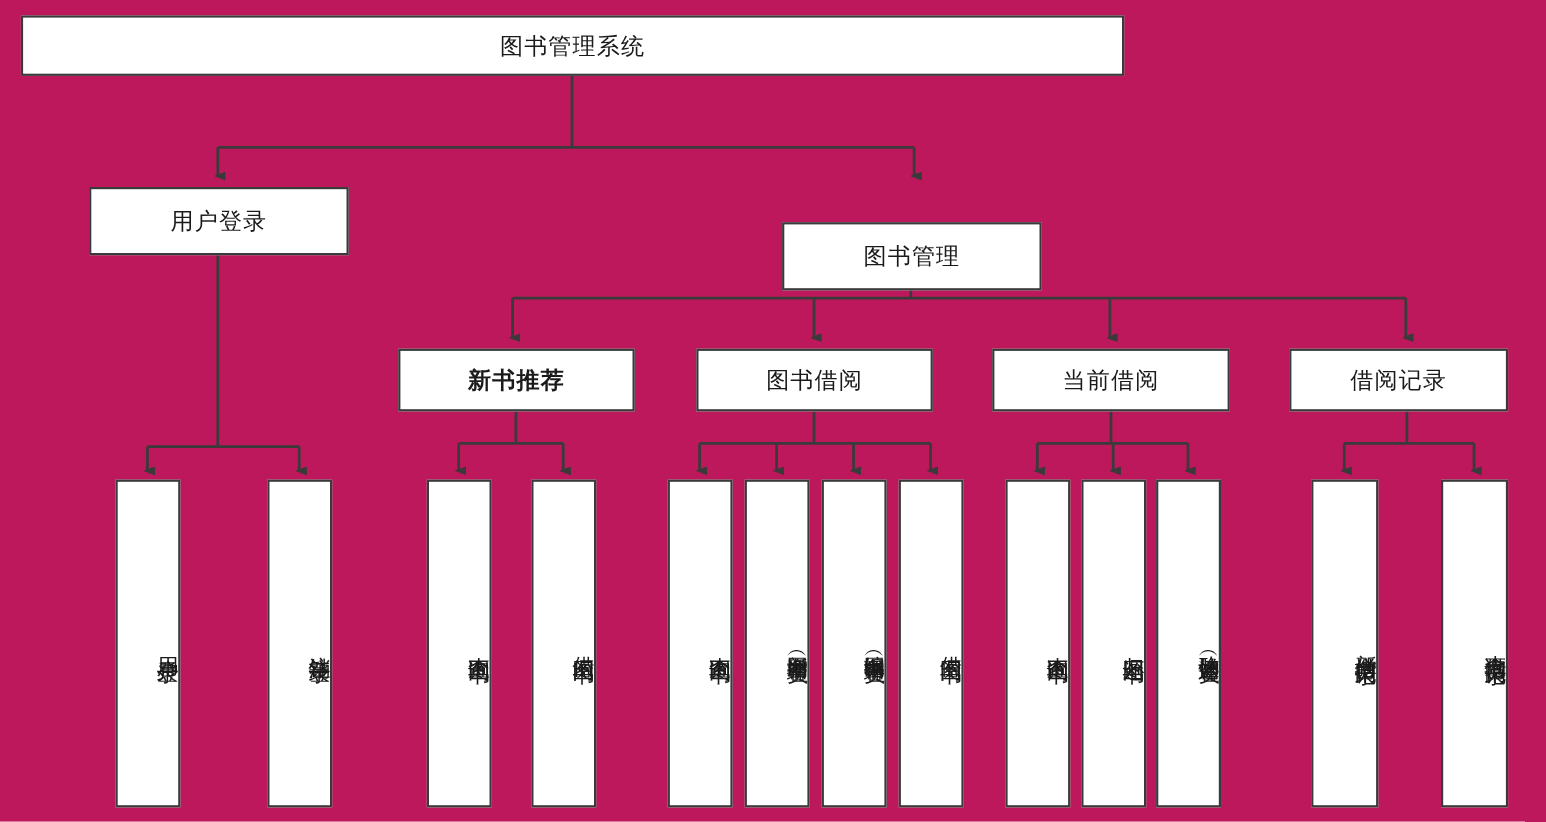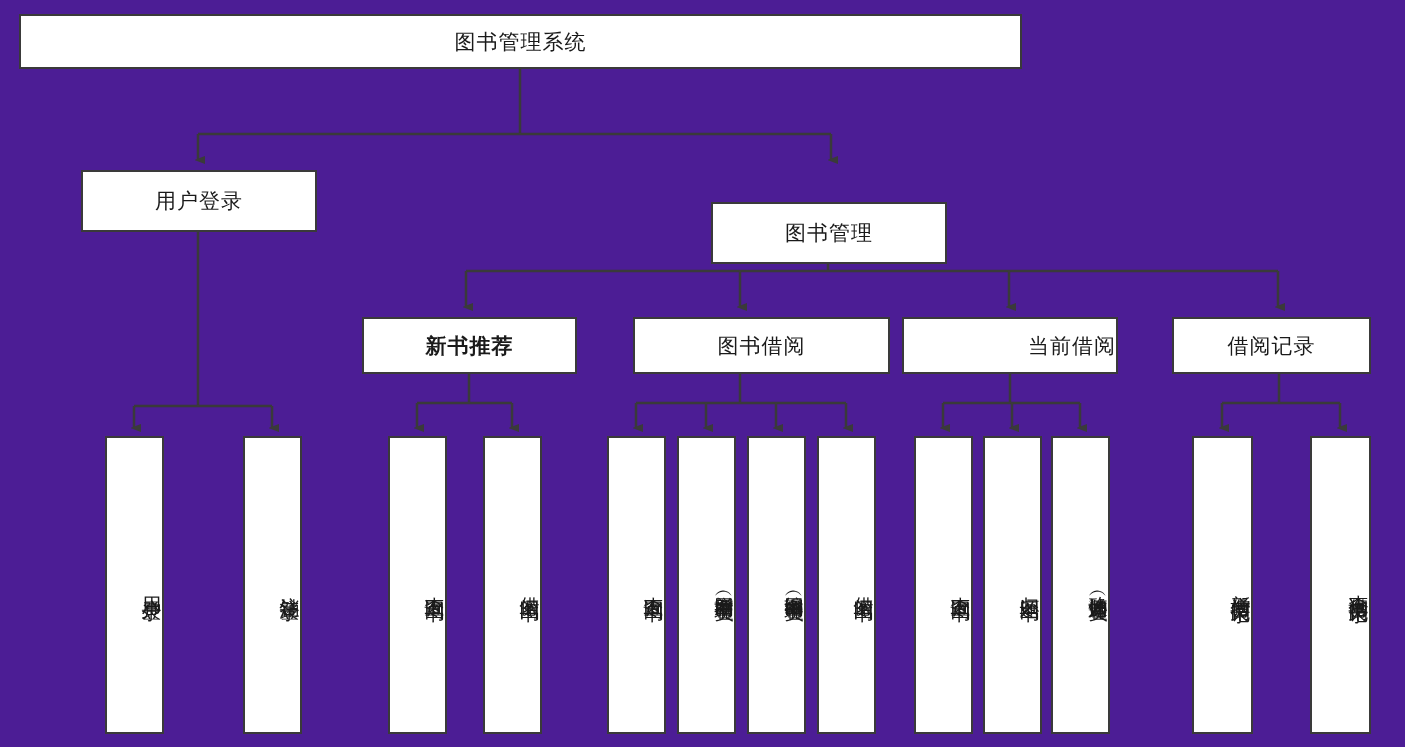--- a/index.html
+++ b/index.html
@@ -7,21 +7,21 @@
     padding: 0;
     background: #ffffff;
   }
   body {
     font-family: "Liberation Sans", "DejaVu Sans", sans-serif;
   }
   #canvas {
     position: relative;
     width: 1405px;
     height: 747px;
-    background: #4c1d95;
+    background: #be185d;
     overflow: hidden;
   }
   svg#edges {
     position: absolute;
     left: 0;
     top: 0;
     width: 1405px;
     height: 747px;
   }
   .node {
@@ -133,24 +133,24 @@
   <div class="node h" style="left:81px; top:170px; width:236px; height:62px;">
     <span>用户登录</span>
   </div>
   <div class="node h" style="left:711px; top:170px; width:236px; height:62px;margin-top:32px;">
     <span>图书管理</span>
   </div>
 
   <div class="node h" style="left:362px; top:317px; width:215px; height:57px;font-weight:bold;">
     <span>新书推荐</span>
   </div>
-  <div class="node h" style="left:633px; top:317px; width:257px; height:57px;">
+  <div class="node h" style="left:633px; top:317px; width:215px; height:57px;">
     <span>图书借阅</span>
   </div>
-  <div class="node h" style="left:902px; top:317px; width:216px; height:57px;justify-content:flex-end;">
+  <div class="node h" style="left:902px; top:317px; width:216px; height:57px;">
     <span>当前借阅</span>
   </div>
   <div class="node h" style="left:1172px; top:317px; width:199px; height:57px;justify-content:center;">
     <span>借阅记录</span>
   </div>
 
   <div class="node v" style="left:105px; top:436px; width:59px; height:298px;">
     <span>用户登录</span>
   </div>
   <div class="node v" style="left:243px; top:436px; width:59px; height:298px;">

